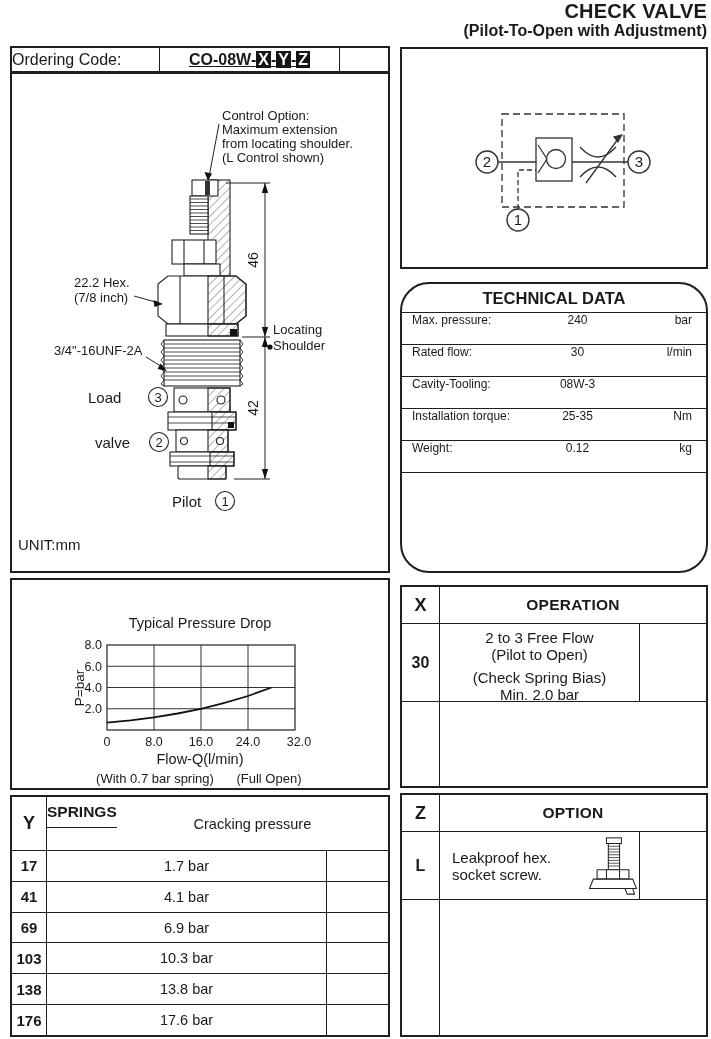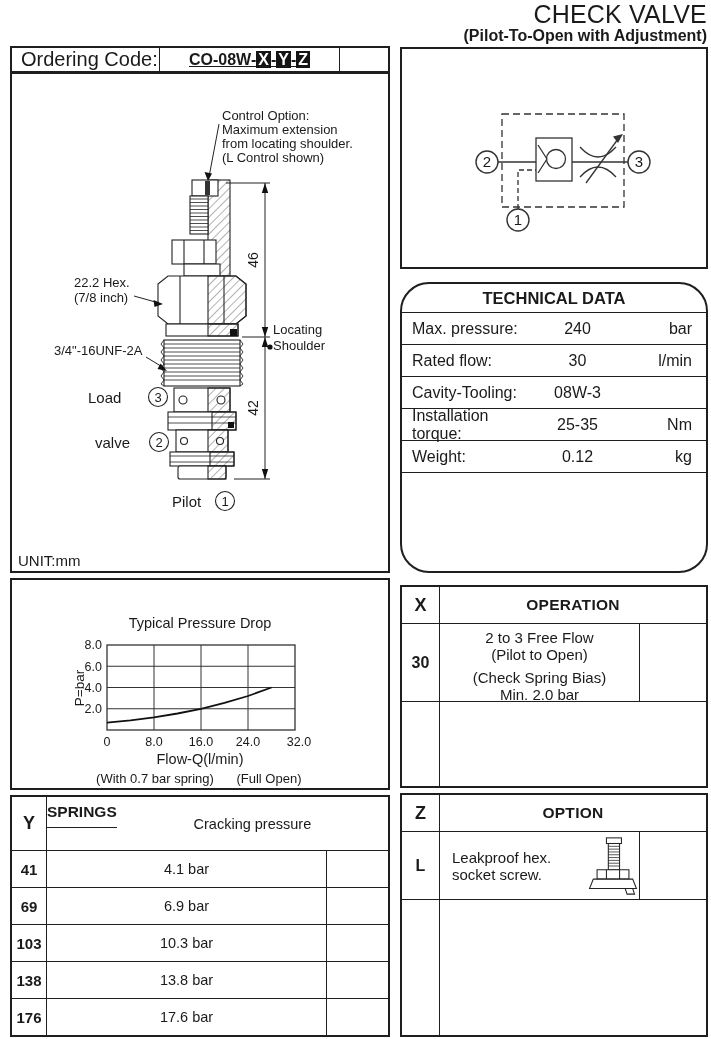--- a/index.html
+++ b/index.html
@@ -3,37 +3,37 @@
 <meta charset="utf-8">
 <style>
   html,body{margin:0;padding:0;}
   body{
     width:711px;height:1039px;position:relative;background:#fff;
     font-family:"Liberation Sans",sans-serif;color:#1a1a1a;overflow:hidden;
   }
   .box{position:absolute;border:2px solid #1f1f1f;background:#fff;box-sizing:border-box;}
   
   .title-block{position:absolute;top:1px;right:4px;text-align:right;line-height:1.05;}
-  .main-title{font-size:25px;font-weight:normal;letter-spacing:0.2px;}
+  .main-title{font-size:20px;font-weight:bold;letter-spacing:0.2px;}
   .subtitle{font-size:16px;font-weight:bold;margin-top:1px;}
   
   .ordering{left:10px;top:46px;width:380px;height:27px;display:flex;align-items:stretch;}
-  .ord-label{width:148px;border-right:1.5px solid #1f1f1f;display:flex;align-items:center;padding-left:9px;font-size:20px;box-sizing:border-box;}
+  .ord-label{width:148px;border-right:1.5px solid #1f1f1f;display:flex;align-items:center;font-size:16px;box-sizing:border-box;}
   .ord-code{width:180px;border-right:1.5px solid #1f1f1f;display:flex;align-items:center;justify-content:center;font-weight:bold;font-size:16px;box-sizing:border-box;text-decoration:underline;}
   .ord-empty{flex:1;}
   .inv{background:#141414;color:#fff;padding:0 2px;display:inline-block;line-height:17px;}
   
   .drawing-box{left:10px;top:72px;width:380px;height:501px;}
-  .unit-note{position:absolute;left:6px;bottom:2px;font-size:15px;}
+  .unit-note{position:absolute;left:6px;bottom:18px;font-size:15px;}
   
   .schematic-box{left:400px;top:47px;width:308px;height:222px;}
   
   .tech-box{left:400px;top:282px;width:308px;height:291px;border-radius:29px;}
   .tech-title{height:28px;border-bottom:1.5px solid #1f1f1f;text-align:center;font-weight:bold;font-size:16.5px;line-height:28px;}
-  .tech-row{height:31px;border-bottom:1px solid #1f1f1f;display:flex;align-items:center;font-size:16px;padding:0 10px;}
+  .tech-row{height:31px;border-bottom:1px solid #1f1f1f;display:flex;align-items:flex-start;font-size:12px;padding:0 10px;}
   .t-label{flex:1;}
   .t-value{width:105px;text-align:center;}
   .t-unit{width:62px;text-align:right;padding-right:4px;}
   
   .chart-box{left:10px;top:578px;width:380px;height:212px;}
   
   .op-box{left:400px;top:585px;width:308px;height:203px;display:flex;flex-direction:column;}
   .hdr-row{height:36px;border-bottom:1.5px solid #1f1f1f;display:flex;flex:none;}
   .hdr-col{width:38px;border-right:1.5px solid #1f1f1f;display:flex;align-items:center;justify-content:center;font-weight:bold;font-size:18px;box-sizing:border-box;}
   .hdr-title{flex:1;display:flex;align-items:center;justify-content:center;font-weight:bold;font-size:15.5px;letter-spacing:0.3px;}
@@ -316,20 +316,25 @@
   </div>
 </div>
 
 <div class="box spr-box">
   <div class="spr-header">
     <div class="spr-ycol">Y</div>
     <div class="spr-hright">
       <div class="spr-title">SPRINGS</div>
       <div class="spr-sub">Cracking pressure</div>
     </div>
+  </div>
+  <div class="spr-row">
+    <div class="spr-code">17</div>
+    <div class="spr-val">1.7 bar</div>
+    <div class="spr-empty"></div>
   </div>
   <div class="spr-row">
     <div class="spr-code">41</div>
     <div class="spr-val">4.1 bar</div>
     <div class="spr-empty"></div>
   </div>
   <div class="spr-row">
     <div class="spr-code">69</div>
     <div class="spr-val">6.9 bar</div>
     <div class="spr-empty"></div>

